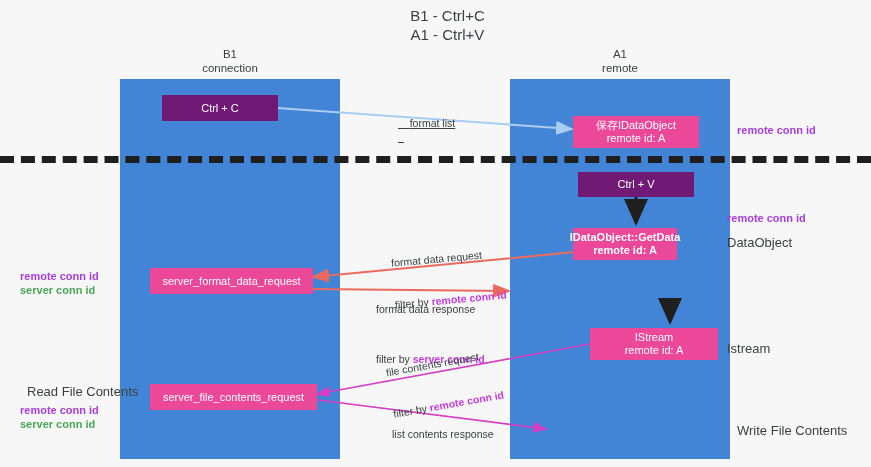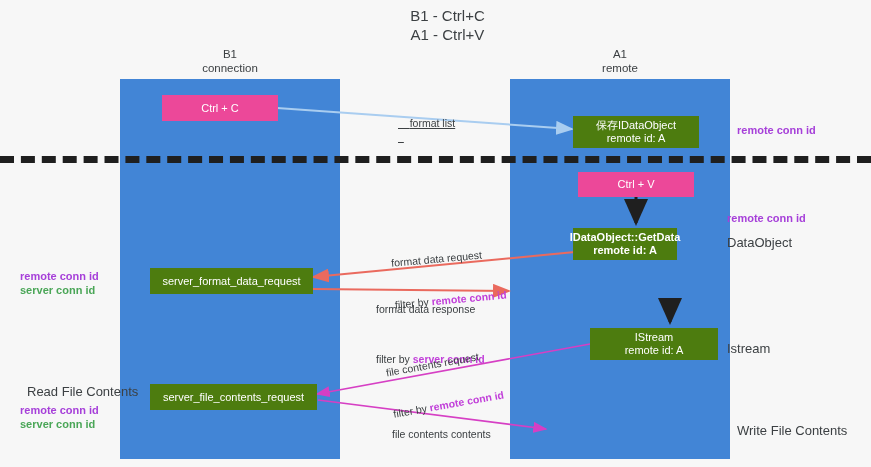--- a/index.html
+++ b/index.html
@@ -35,22 +35,22 @@
     position:absolute;left:0;top:156px;width:871px;height:0;
     border-top:7px dashed #1f1f1f;
   }
 
   
   .node{
     position:absolute;display:flex;align-items:center;justify-content:center;
     text-align:center;color:#fff;font-size:11px;line-height:13px;
     white-space:pre;box-sizing:border-box;padding:2px 4px;
   }
-  .node.green{background:#ec4899;}
-  .node.orange{background:#4d7c0f;}
+  .node.green{background:#701a75;}
+  .node.orange{background:#ec4899;}
 
   
   .tag{
     position:absolute;font-size:11px;line-height:14px;white-space:pre;
     font-weight:bold;
   }
   .tag.purple{color:#a63fd9;}
   .tag.green{color:#4aa657;}
   .plain{
     position:absolute;font-size:13px;line-height:14px;white-space:pre;
@@ -143,21 +143,21 @@
     <div>format data response</div>
     <div style="margin-top:8px;"><span>filter by </span><b class="p">server conn id</b></div>
   </div>
 
   <div class="edgelbl rot-up" style="left:380px;top:338px;transform:rotate(-10deg);">
     <div>file contents request</div>
     <div><span>filter by </span><b class="p">remote conn id</b></div>
   </div>
 
   <div class="edgelbl" style="left:392px;top:399px;">
-    <div>file contents contents</div>
+    <div>list contents response</div>
     
   </div>
 
   <div class="tag purple" style="left:737px;top:123px;">remote conn id</div>
   <div class="tag purple" style="left:727px;top:211px;">remote conn id</div>
   <div class="plain" style="left:727px;top:236px;">DataObject</div>
   <div class="plain" style="left:727px;top:342px;">Istream</div>
   <div class="plain" style="left:737px;top:424px;">Write File Contents</div>
 
   <div class="tag purple" style="left:20px;top:269px;">remote conn id</div>

